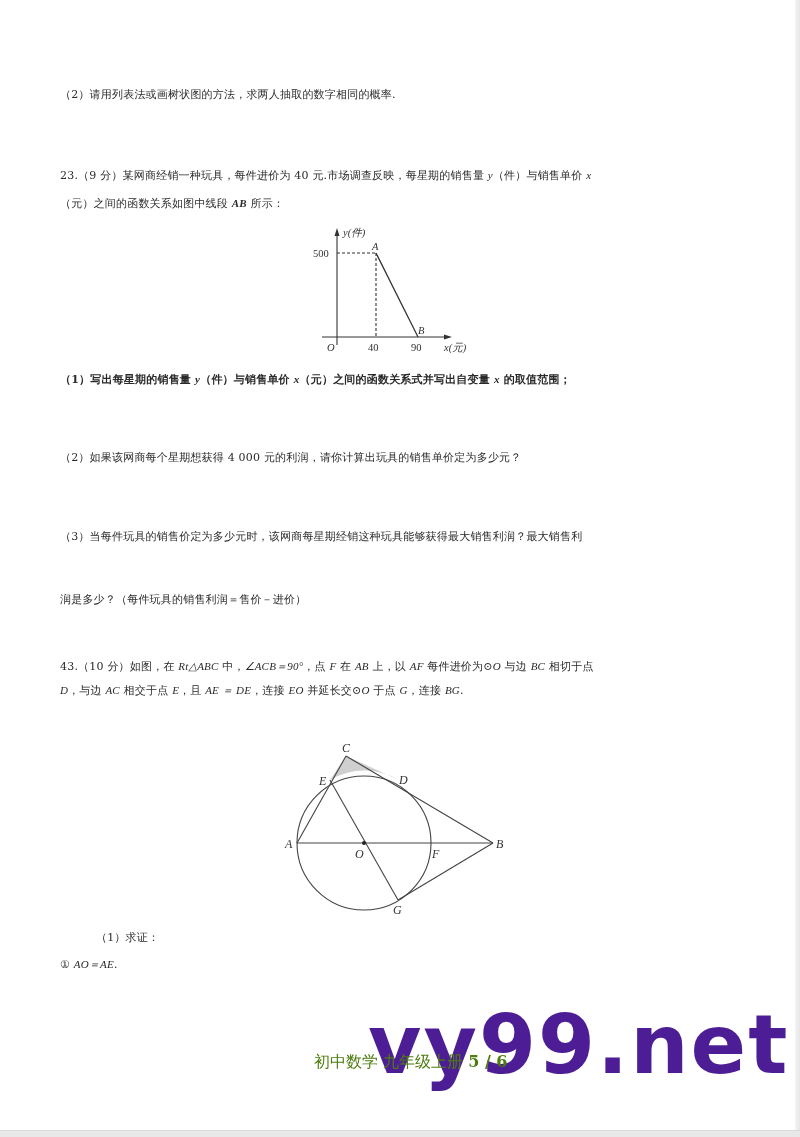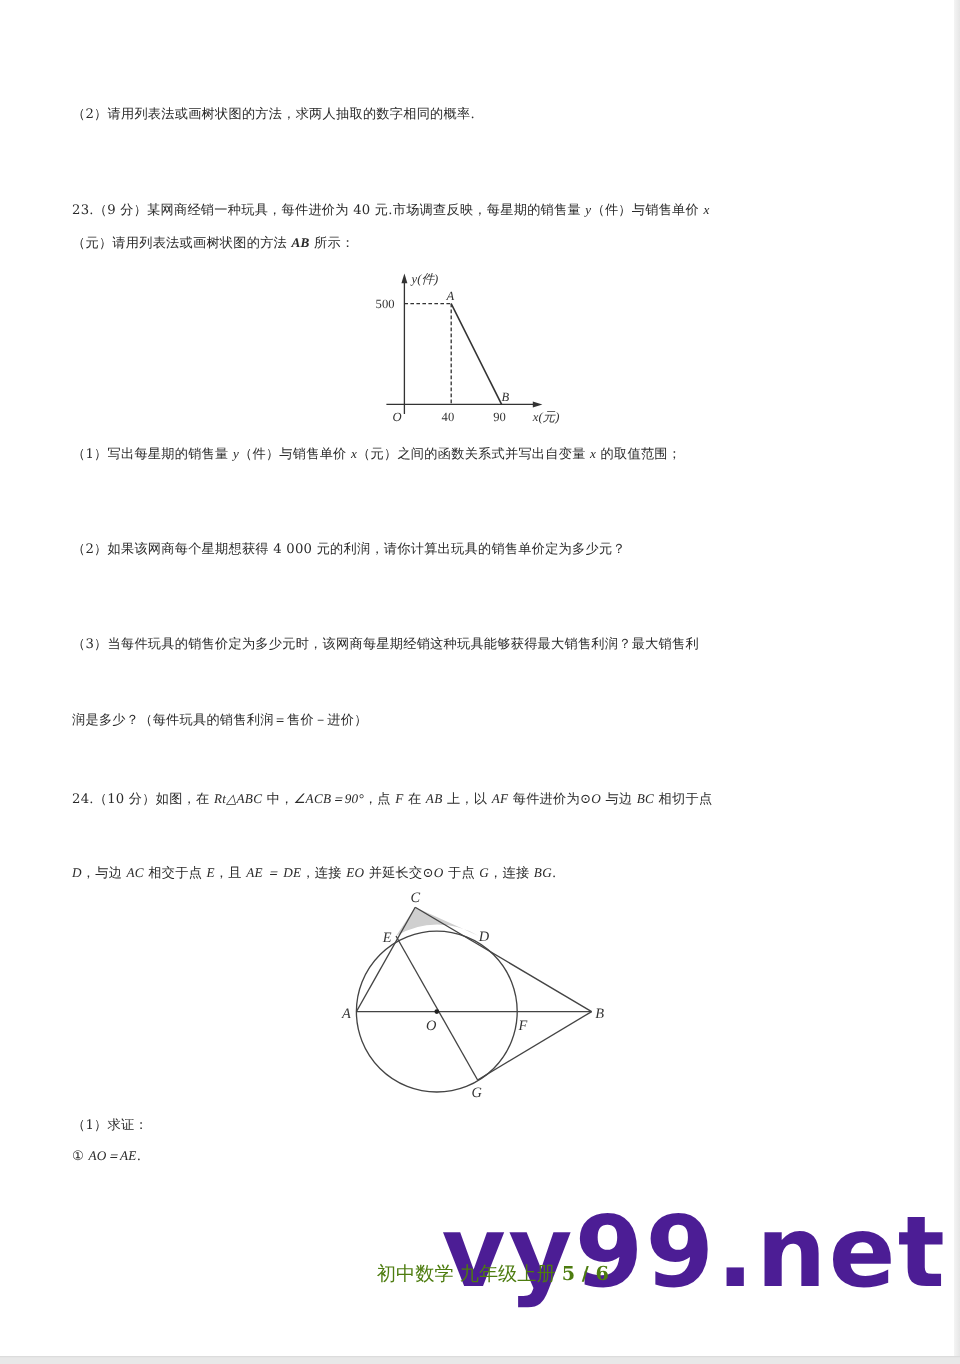--- a/index.html
+++ b/index.html
@@ -41,21 +41,21 @@
 <div class="page-edge-right"></div>
 
 <div class="line" style="top:85px;">
   <span>（2）请用列表法或画树状图的方法，求两人抽取的数字相同的概率.</span>
 </div>
 
 <div class="line" style="top:165px;">
   <span>23.（9 分）某网商经销一种玩具，每件进价为 40 元.市场调查反映，每星期的销售量 </span><span class="it">y</span><span>（件）与销售单价 </span><span class="it">x</span>
 </div>
 <div class="line" style="top:193px;">
-  <span>（元）请用列表法或画树状图的方法 </span><span class="it" style="font-weight:bold;">AB</span><span> 所示：</span>
+  <span>（元）之间的函数关系如图中线段 </span><span class="it" style="font-weight:bold;">AB</span><span> 所示：</span>
 </div>
 
 <svg style="position:absolute;left:0;top:0;" width="800" height="1137" viewBox="0 0 800 1137">
   <g stroke="#333" stroke-width="1.1" fill="none">
 
     <line x1="337" y1="345" x2="337" y2="233"></line>
 
     <line x1="322" y1="337" x2="448" y2="337"></line>
 
     <line x1="337" y1="253" x2="376" y2="253" stroke-dasharray="3,2"></line>
@@ -70,37 +70,37 @@
     <text x="313" y="257">500</text>
     <text x="372" y="250" font-style="italic">A</text>
     <text x="418" y="334" font-style="italic">B</text>
     <text x="327" y="351" font-style="italic">O</text>
     <text x="368" y="351">40</text>
     <text x="411" y="351">90</text>
     <text x="444" y="351" font-style="italic">x(元)</text>
   </g>
 </svg>
 
-<div class="line" style="top:369px;">
+<div class="line" style="top:369px;font-weight:bold;">
   <span>（1）写出每星期的销售量 </span><span class="it">y</span><span>（件）与销售单价 </span><span class="it">x</span><span>（元）之间的函数关系式并写出自变量 </span><span class="it">x</span><span> 的取值范围；</span>
 </div>
 <div class="line" style="top:448px;">
   <span>（2）如果该网商每个星期想获得 4 000 元的利润，请你计算出玩具的销售单价定为多少元？</span>
 </div>
 <div class="line" style="top:527px;">
   <span>（3）当每件玩具的销售价定为多少元时，该网商每星期经销这种玩具能够获得最大销售利润？最大销售利</span>
 </div>
 <div class="line" style="top:590px;">
   <span>润是多少？（每件玩具的销售利润＝售价－进价）</span>
 </div>
 
 <div class="line" style="top:656px;">
-  <span>24.（10 分）如图，在 </span><span class="it">Rt△ABC</span><span> 中，</span><span class="it">∠ACB＝90°</span><span>，点 </span><span class="it">F</span><span> 在 </span><span class="it">AB</span><span> 上，以 </span><span class="it">AF</span><span> 每件进价为⊙</span><span class="it">O</span><span> 与边 </span><span class="it">BC</span><span> 相切于点</span>
+  <span>43.（10 分）如图，在 </span><span class="it">Rt△ABC</span><span> 中，</span><span class="it">∠ACB＝90°</span><span>，点 </span><span class="it">F</span><span> 在 </span><span class="it">AB</span><span> 上，以 </span><span class="it">AF</span><span> 每件进价为⊙</span><span class="it">O</span><span> 与边 </span><span class="it">BC</span><span> 相切于点</span>
 </div>
-<div class="line" style="top:718px;">
+<div class="line" style="top:680px;">
   <span class="it">D</span><span>，与边 </span><span class="it">AC</span><span> 相交于点 </span><span class="it">E</span><span>，且 </span><span class="it">AE ＝ DE</span><span>，连接 </span><span class="it">EO</span><span> 并延长交⊙</span><span class="it">O</span><span> 于点 </span><span class="it">G</span><span>，连接 </span><span class="it">BG</span><span>.</span>
 </div>
 
 <svg style="position:absolute;left:0;top:0;" width="800" height="1137" viewBox="0 0 800 1137">
 
   <path d="M346,756 L330,780 A67,67 0 0 1 399,780 Z" fill="#cfcfcf" stroke="none"></path>
   <g stroke="#444" stroke-width="1.1" fill="none">
     <circle cx="364" cy="843" r="67"></circle>
     <line x1="297" y1="843" x2="493" y2="843"></line>
     <line x1="297" y1="843" x2="346" y2="756"></line>
@@ -114,21 +114,21 @@
     <text x="319" y="785">E</text>
     <text x="399" y="784">D</text>
     <text x="285" y="848">A</text>
     <text x="355" y="858">O</text>
     <text x="432" y="858">F</text>
     <text x="496" y="848">B</text>
     <text x="393" y="914">G</text>
   </g>
 </svg>
 
-<div class="line" style="top:928px;">
+<div class="line" style="top:928px;margin-left:36px;">
   <span>（1）求证：</span>
 </div>
 <div class="line" style="top:954px;">
   <span>①</span>
   <span class="it">AO＝AE</span><span>.</span>
 </div>
 
 <div class="watermark">vy99.net</div>
 
 <div class="footer">

